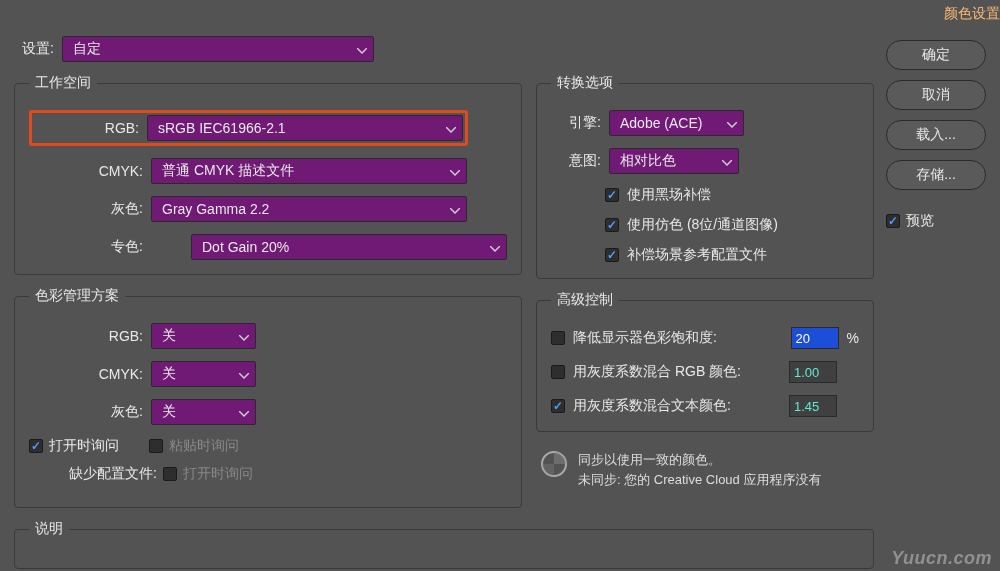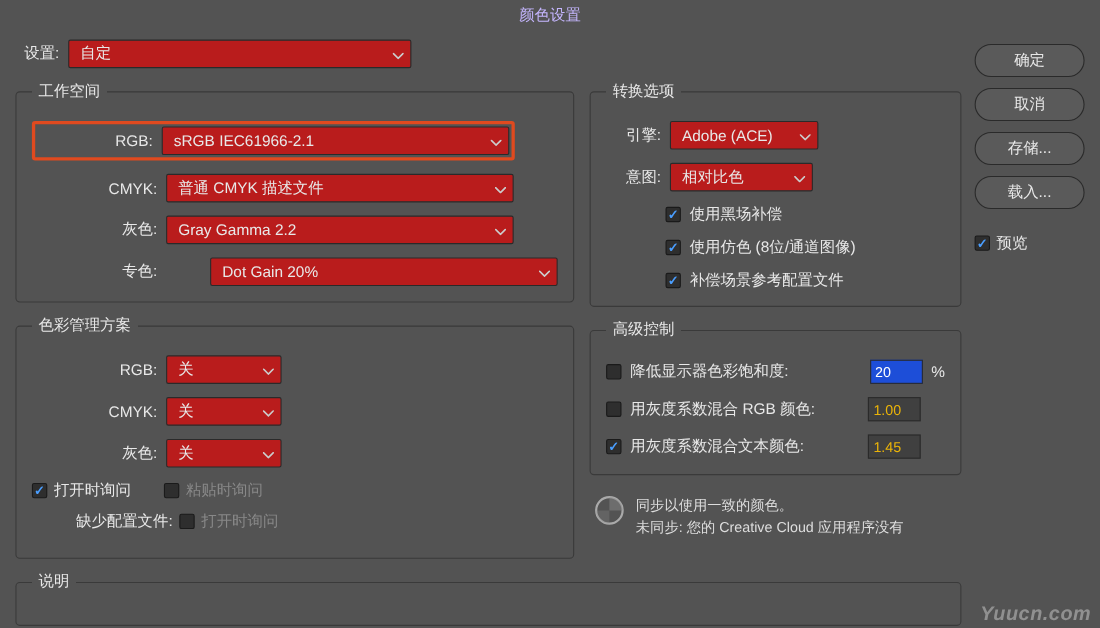--- a/index.html
+++ b/index.html
@@ -1,23 +1,23 @@
 <!DOCTYPE html>
 <html><head>
 <meta charset="utf-8">
 <style>
 * { box-sizing: border-box; margin: 0; padding: 0; font-family: -apple-system, "Helvetica Neue", Arial, sans-serif; }
 body { background: #535353; color: #e8e8e8; width: 1000px; height: 571px; font-size: 14px; overflow: hidden; position: relative; }
-.dialog-title { text-align: center; padding: 5px 0; font-size: 14px; color: #c4b5fd; }
+.dialog-title { text-align: right; padding: 5px 0; font-size: 14px; color: #fdba74; }
 .content { display: flex; padding: 8px 14px 0 14px; gap: 12px; }
 .left { flex: 1; }
 .right-btns { width: 100px; display: flex; flex-direction: column; gap: 10px; padding-top: 4px; }
 .settings-row { display: flex; align-items: center; margin-bottom: 12px; gap: 8px; }
 .settings-row .lbl { width: 40px; text-align: right; }
-.select { background: #b91c1c; border: 1px solid #2a2a2a; color: #e8e8e8; height: 26px; display: flex; align-items: center; padding: 0 24px 0 10px; position: relative; border-radius: 2px; cursor: default; }
+.select { background: #701a75; border: 1px solid #2a2a2a; color: #e8e8e8; height: 26px; display: flex; align-items: center; padding: 0 24px 0 10px; position: relative; border-radius: 2px; cursor: default; }
 .select .chev { position: absolute; right: 6px; top: 50%; transform: translateY(-50%); }
 .select.wide { width: 312px; }
 .select.ws { width: 316px; }
 .select.sm { width: 105px; }
 .select.md { width: 130px; }
 .select.eng { width: 135px; }
 .panels { display: flex; gap: 14px; }
 .col { flex: 1; display: flex; flex-direction: column; gap: 12px; }
 fieldset { border: 1px solid #3a3a3a; border-radius: 4px; padding: 18px 14px 14px 14px; position: relative; }
 fieldset legend { padding: 0 6px; font-size: 14px; color: #e8e8e8; }
@@ -25,21 +25,21 @@
 .frow:last-child { margin-bottom: 0; gap: 48px; }
 .flbl { width: 114px; text-align: right; color: #e8e8e8; }
 .flbl.sm { width: 50px; }
 .highlight { border: 3px solid #e04a1f; border-radius: 3px; padding: 2px; display: flex; align-items: center; gap: 8px; }
 .highlight .flbl { width: 105px; }
 .checkbox { width: 14px; height: 14px; background: #2e2e2e; border: 1px solid #1a1a1a; border-radius: 2px; display: inline-flex; align-items: center; justify-content: center; flex-shrink: 0; }
 .checkbox.checked::after { content: "✓"; color: #4a9eff; font-size: 12px; font-weight: bold; line-height: 1; }
 .cb-row { display: flex; align-items: center; gap: 8px; margin-bottom: 12px; padding-left: 54px; }
 .cb-row:last-child { margin-bottom: 0; }
 .btn { background: #5a5a5a; border: 1px solid #2a2a2a; color: #e8e8e8; height: 30px; border-radius: 15px; text-align: center; display: flex; align-items: center; justify-content: center; cursor: default; font-size: 14px; }
-.input-num { background: #404040; border: 1px solid #2a2a2a; color: #eab308; width: 48px; height: 22px; padding: 0 4px; font-size: 13px; }
+.input-num { background: #404040; border: 1px solid #2a2a2a; color: #5eead4; width: 48px; height: 22px; padding: 0 4px; font-size: 13px; }
 .input-num.sel { background: #1d4ed8; color: #fff; }
 .adv-row { display: flex; align-items: center; gap: 8px; margin-bottom: 12px; }
 .adv-row:last-child { margin-bottom: 0; }
 .adv-lbl { flex: 1; }
 .sync-row { display: flex; gap: 10px; align-items: flex-start; margin-top: 6px; padding: 0 4px; }
 .sync-icon { width: 28px; height: 28px; flex-shrink: 0; }
 .sync-text { font-size: 13px; line-height: 1.5; color: #ddd; }
 fieldset.desc { margin-top: 12px; padding: 10px 14px 20px 14px; }
 .disabled { color: #888; }
 .preview-row { display: flex; align-items: center; gap: 6px; margin-top: 12px; }
@@ -226,22 +226,22 @@
     </div>
 
     <fieldset class="desc">
       <legend>说明</legend>
     </fieldset>
   </div>
 
   <div class="right-btns">
     <div class="btn">确定</div>
     <div class="btn">取消</div>
+    <div class="btn">载入...</div>
     <div class="btn">存储...</div>
-    <div class="btn">载入...</div>
     <div class="preview-row">
       <span class="checkbox checked"></span>
       <span>预览</span>
     </div>
   </div>
 </div>
 
 <div class="watermark">Yuucn.com</div>
 
 </body></html>

